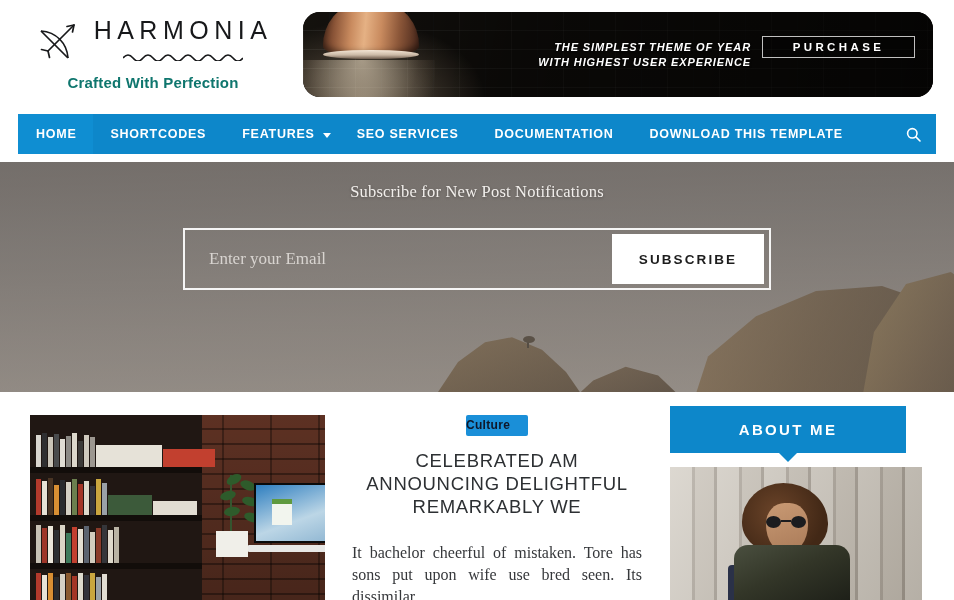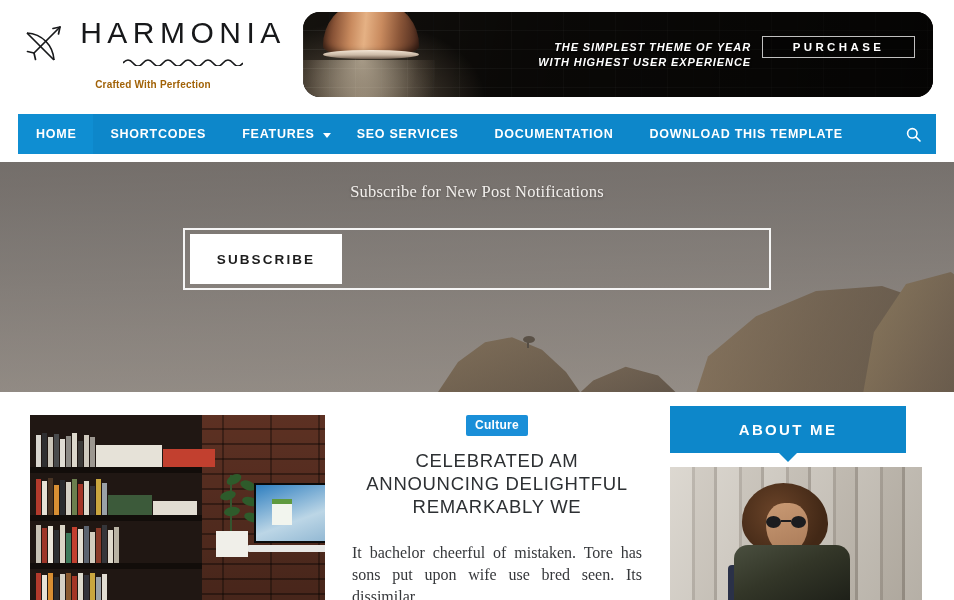--- a/index.html
+++ b/index.html
@@ -18,28 +18,28 @@
   }
   .logo-wrap {
     position:absolute; left:18px; top:18px; width:270px; height:76px;
     display:flex; flex-direction:column; align-items:center;
   }
   .logo-row { display:flex; align-items:center; gap:14px; }
   .logo-mark { width:46px; height:46px; display:block; }
   .logo-textblock { display:flex; flex-direction:column; align-items:center; }
   .logo-title {
     font-family:"Liberation Sans", sans-serif;
-    font-size:30px; font-weight:400; letter-spacing:5.5px;
+    font-size:25px; font-weight:400; letter-spacing:5.5px;
     color:#17181a; line-height:1;
   }
   .logo-wave { display:block; margin-top:4px; }
   .logo-tagline {
     margin-top:9px;
     font-family:"Liberation Sans", sans-serif;
-    font-size:10px; font-weight:600; color:#a16207; letter-spacing:.2px;
+    font-size:15px; font-weight:600; color:#0f766e; letter-spacing:.2px;
   }
 
   
   .banner {
     position:absolute; left:303px; top:12px; width:630px; height:85px;
     overflow:hidden; background:#0b0a09;border-radius:17px;
   }
   .banner-bg { position:absolute; inset:0; }
   .brick {
     position:absolute; inset:0;
@@ -241,22 +241,22 @@
   .pot {
     position:absolute; left:186px; top:116px; width:32px; height:26px; background:#f0efe9;
   }
   .plant-stem {
     position:absolute; left:200px; top:60px; width:2px; height:58px; background:#35552f;
   }
 
   .post-main { position:absolute; left:352px; top:23px; width:290px; }
   .badge {
     display:block; margin:0 auto; width:62px; height:21px; background:#1a8fd8;
-    color:#ffffff; font-size:12px; font-weight:bold; letter-spacing:.3px;
-    text-align:center; line-height:21px; border-radius:2px;
+    color:#0f172a; font-size:12px; font-weight:bold; letter-spacing:.3px;
+    line-height:21px; border-radius:2px;
   }
   .post-title {
     margin-top:13px; text-align:center;
     font-size:18.5px; font-weight:normal; line-height:23px;
     letter-spacing:.7px; color:#2d3033;
   }
   .post-excerpt {
     margin-top:24px; text-align:justify;
     font-family:"Liberation Serif", serif; font-size:16px; line-height:22px;
     color:#36383b;
@@ -412,20 +412,21 @@
       <div class="rock r2"></div>
       <div class="rock r3"></div>
       <div class="rock r4"></div>
     </div>
     <div class="hero-overlay"></div>
 
     <div class="hero-inner">
       <div class="hero-sub">Subscribe for New Post Notifications</div>
 
       <div class="sub-form">
+        <input class="sub-input" type="text" placeholder="Enter your Email" style="">
         <button class="sub-btn">SUBSCRIBE</button>
       </div>
     </div>
   </div>
 
   <div class="content">
 
     <div class="post-thumb">
       <div class="shelf-wall"></div>
       <div class="shelf-dark"></div>

